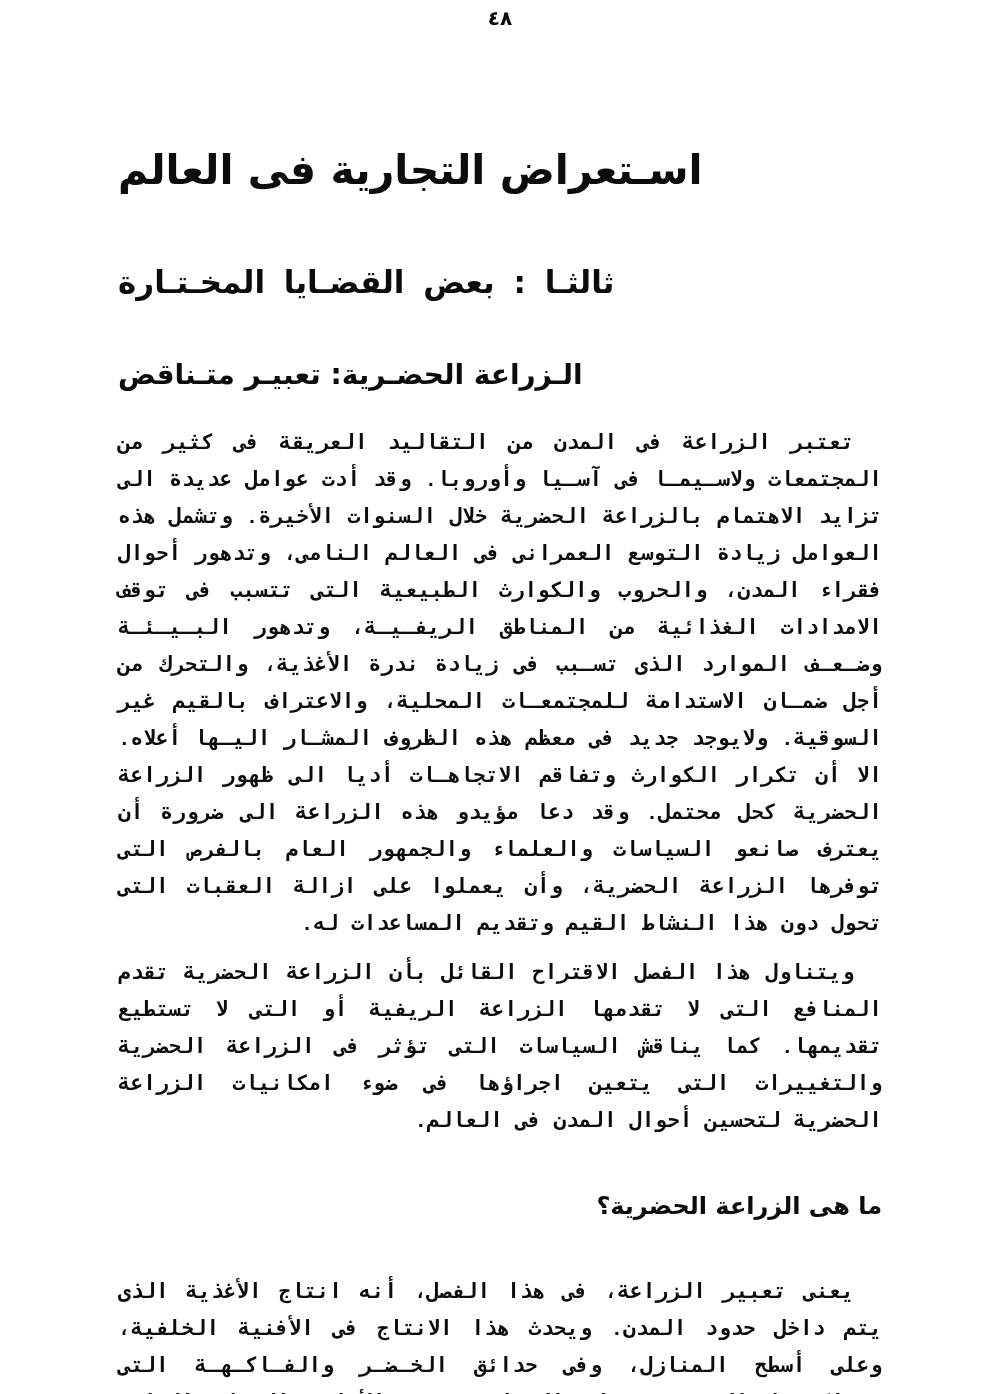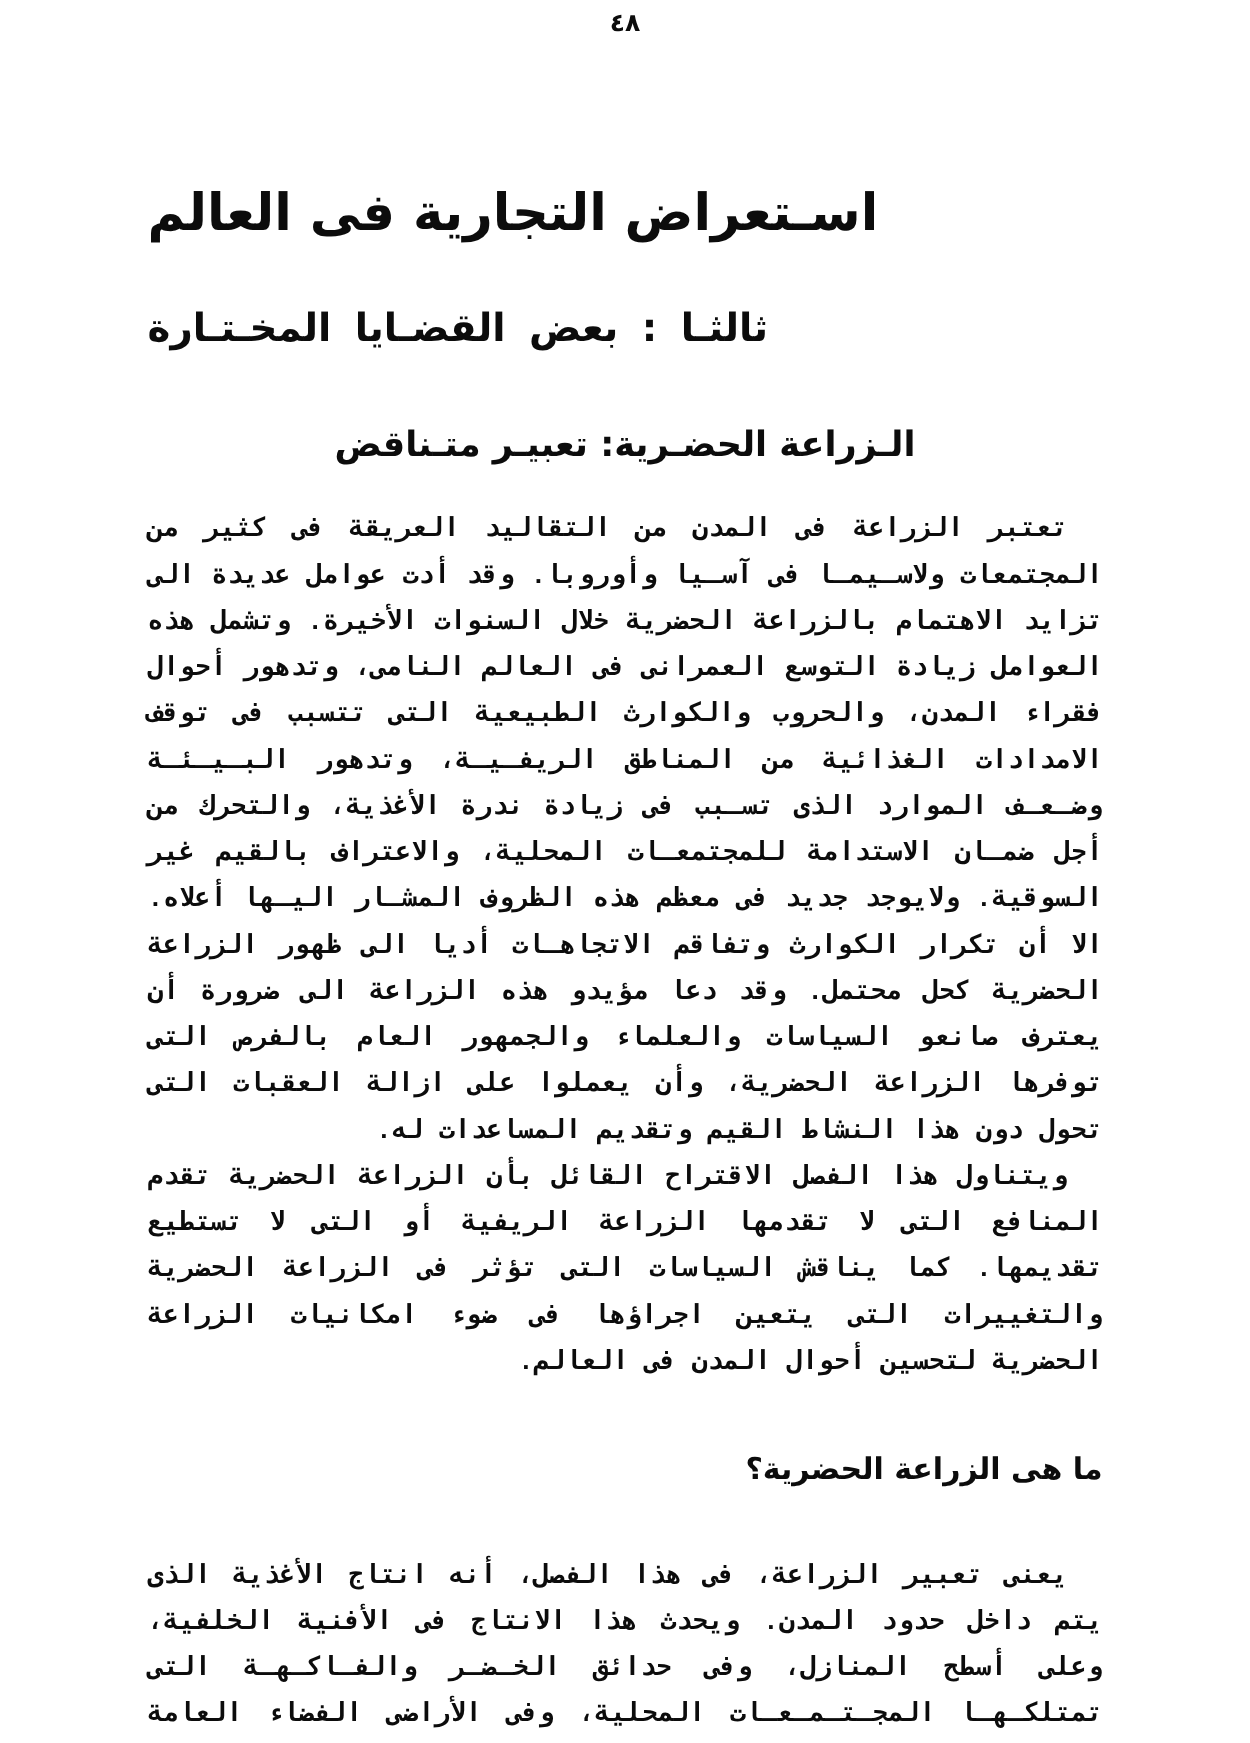--- a/index.html
+++ b/index.html
@@ -34,49 +34,49 @@
     direction: rtl;
     font-size: 41px;
     font-weight: 900;
     line-height: 1.1;
   }
   .doc-title .inner {
     display: inline-block;
     text-align: right;
   }
   .doc-subtitle {
-    margin-top: 53px;
+    margin-top: 72px;
     text-align: left;
     font-size: 31px;
     font-weight: 900;
     line-height: 1.1;
     word-spacing: 8px;
   }
   .section-heading {
     margin-top: 60px;
-    text-align: center;
+    text-align: left;
     font-size: 28px;
     font-weight: 800;
     line-height: 1.15;
   }
   .para {
     margin: 0;
     font-size: 21px;
     font-weight: 700;
     line-height: 37px;
     text-align: justify;
     text-justify: inter-word;
     text-indent: 28px;
     font-family: Liberation Mono, monospace;
   }
   .para.first {
     margin-top: 34px;
   }
   .para.follow {
-    margin-top: 0;
+    margin-top: 12px;
   }
   .sub-heading {
     margin-top: 52px;
     text-align: right;
     font-size: 24px;
     font-weight: 800;
   }
   .sub-heading + .para {
     margin-top: 54px;
   }

